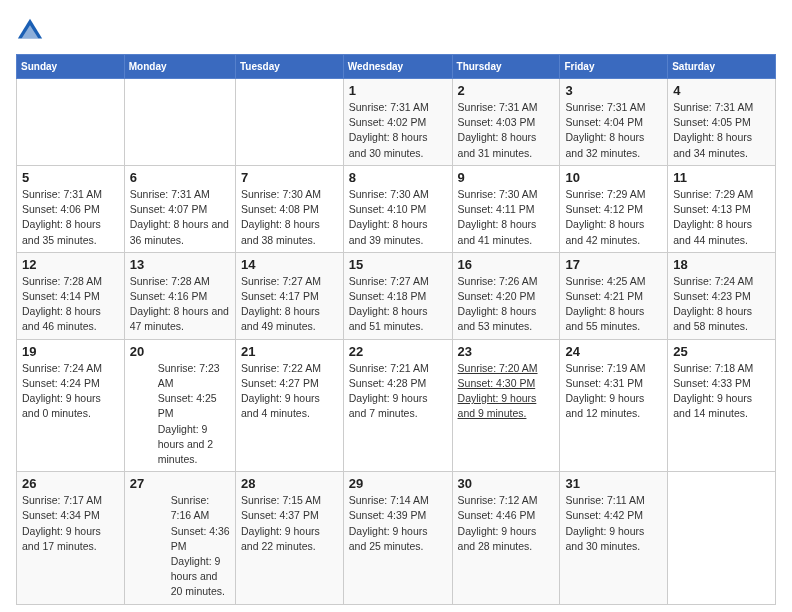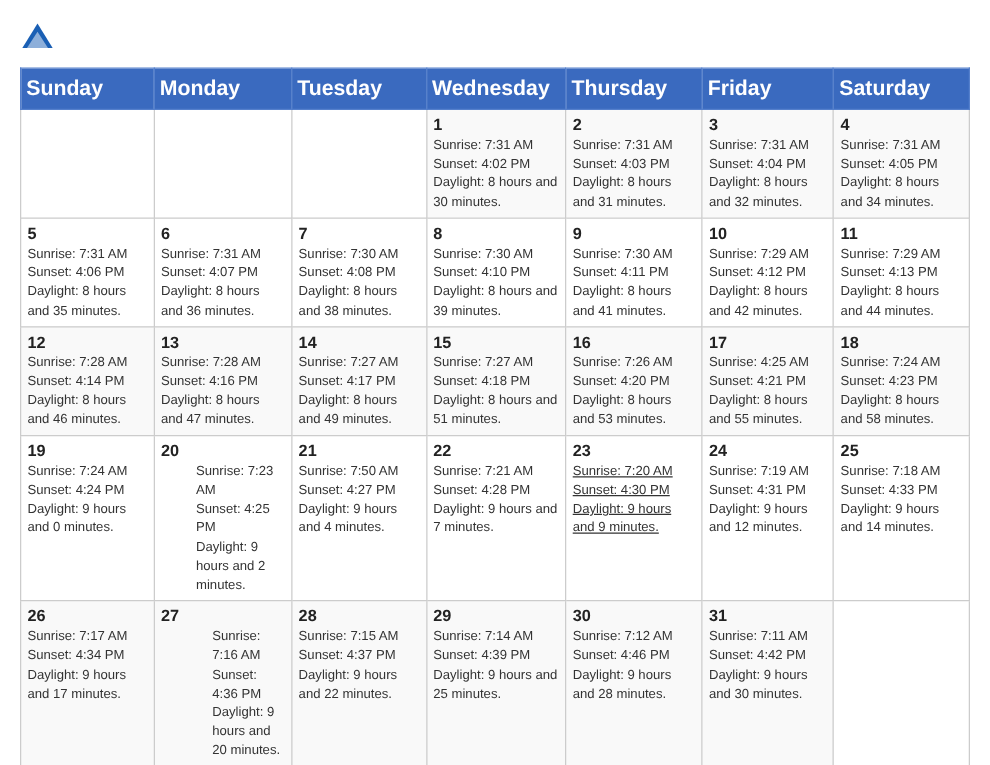--- a/index.html
+++ b/index.html
@@ -52,21 +52,21 @@
       font-size: 15px;
       color: #444;
     }
     .calendar {
       width: 100%;
       border-collapse: collapse;
     }
     .calendar thead tr th {
       background: #3a6abf;
       color: #fff;
-      font-size: 17px;
+      font-size: 10px;
       font-weight: bold;
       padding: 6px 4px;
       text-align: left;
       border: 1px solid #5580cc;
     }
     .calendar tbody tr td {
       border: 1px solid #ccc;
       vertical-align: top;
       padding: 4px 5px;
       font-size: 10.5px;
@@ -252,21 +252,21 @@
 Daylight: 9 hours and 0 minutes.</div>
         </td>
         <td>
           <span class="day-num">20</span>
           <div class="day-info" style="white-space: pre-line; margin-left: 28px;">Sunrise: 7:23 AM
 Sunset: 4:25 PM
 Daylight: 9 hours and 2 minutes.</div>
         </td>
         <td>
           <span class="day-num">21</span>
-          <div class="day-info" style="white-space: pre-line;">Sunrise: 7:50 AM
+          <div class="day-info" style="white-space: pre-line;">Sunrise: 7:22 AM
 Sunset: 4:27 PM
 Daylight: 9 hours and 4 minutes.</div>
         </td>
         <td>
           <span class="day-num">22</span>
           <div class="day-info" style="white-space: pre-line;">Sunrise: 7:21 AM
 Sunset: 4:28 PM
 Daylight: 9 hours and 7 minutes.</div>
         </td>
         <td>

